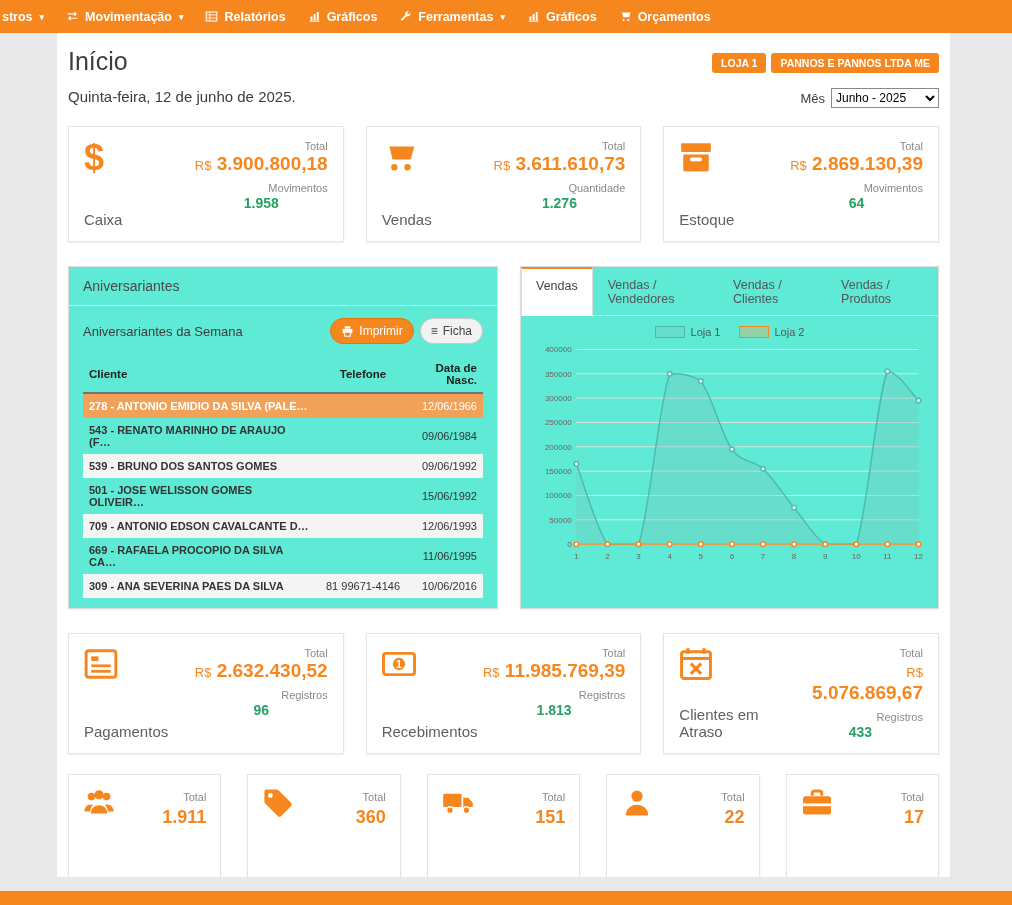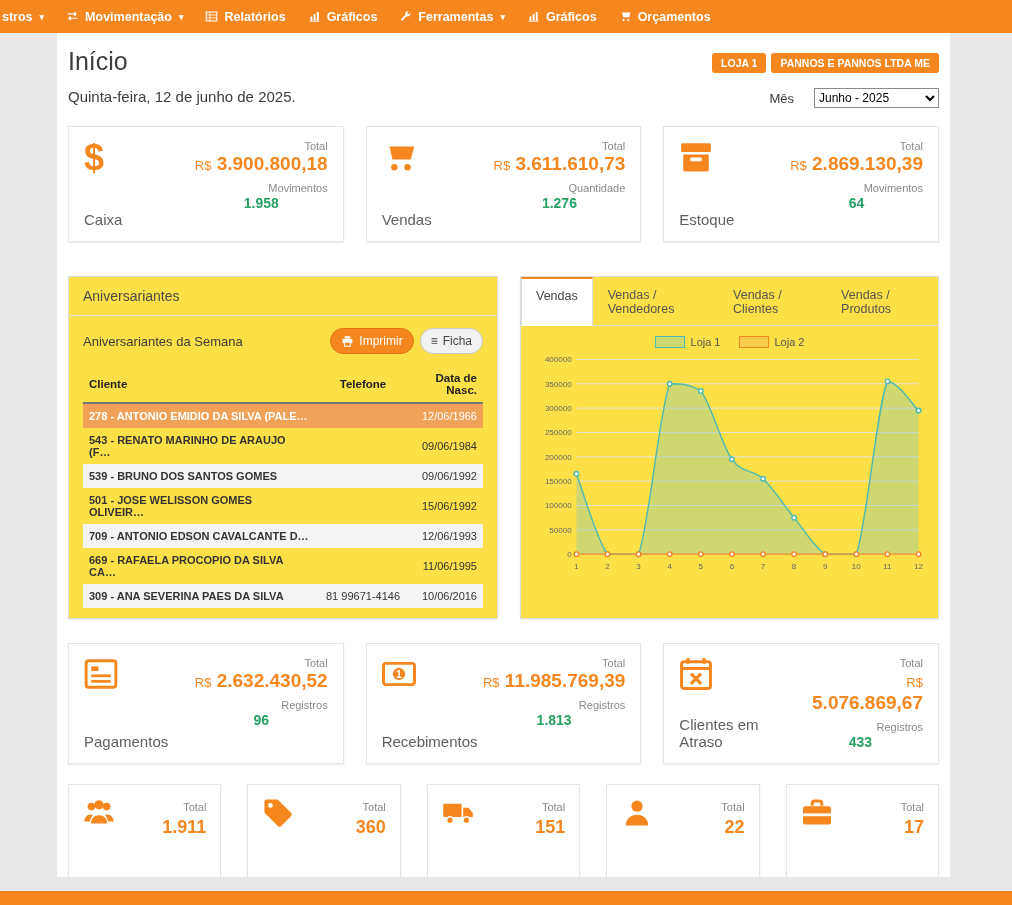--- a/index.html
+++ b/index.html
@@ -17,37 +17,37 @@
   .nav-item svg { width: 13px; height: 13px; display: block; }
   .caret { font-size: 9px; margin-left: 1px; }
   
   .main { margin: 0 62px 0 57px; background: #fff; height: 844px; padding: 14px 11px 0; overflow: hidden; }
   .header-row { display: flex; justify-content: space-between; align-items: flex-start; }
   .page-title { font-size: 25px; color: #3d3d3d; font-weight: 500; }
   .badges { display: flex; gap: 5px; margin-top: 6px; }
   .badge { background: #F6871F; color: #fff; font-size: 10.5px; font-weight: 700; padding: 4px 9px; border-radius: 3px; }
   .date-row { display: flex; justify-content: space-between; margin-top: 12px; }
   .date-text { font-size: 15px; color: #3d3d3d; }
-  .month-box { font-size: 13px; color: #3d3d3d; display: flex; align-items: center; gap: 20px; }
-  .month-box select { font-size: 12px; width: 125px; height: 20px; border: 1px solid #8a8a8a; background: #fff; }
+  .month-box { font-size: 13px; color: #3d3d3d; display: flex; align-items: center; gap: 6px; }
+  .month-box select { font-size: 12px; width: 108px; height: 20px; border: 1px solid #8a8a8a; background: #fff; }
   
   .cards3 { display: grid; grid-template-columns: repeat(3,1fr); gap: 22px; margin-top: 18px; }
   .card { background: #fff; border: 1px solid #e5e5e5; box-shadow: 0 1px 2px rgba(0,0,0,.08); padding: 13px 15px; min-height: 116px; display: flex; justify-content: space-between; }
   .card-left { display: flex; flex-direction: column; justify-content: space-between; }
   .card-icon svg { width: 34px; height: 34px; display: block; }
   .dollar-glyph { font-size: 36px; font-weight: 700; color: #F6871F; line-height: 1; }
   .card-name { font-size: 15px; color: #5f5f5f; }
   .card-right { text-align: right; }
   .lbl { font-size: 11px; color: #8a8a8a; }
   .val { color: #F6871F; font-weight: 700; font-size: 19px; margin: 1px 0 7px; }
   .val .cur { font-size: 13px; font-weight: 400; }
   .cnt { color: #27A163; font-weight: 700; font-size: 14px; margin-top: 1px; text-align: center; }
   
   .mid { display: grid; grid-template-columns: 430px 1fr; gap: 22px; margin-top: 24px; }
-  .panel { background: #fde047; border: 1px solid #dcdcdc; box-shadow: 0 1px 2px rgba(0,0,0,.06); margin-top: 10px; }
+  .panel { background: #5eead4; border: 1px solid #dcdcdc; box-shadow: 0 1px 2px rgba(0,0,0,.06); }
   .panel-hd { padding: 11px 14px; font-size: 14px; color: #4a4a4a; border-bottom: 1px solid #e2e2e2; }
   .panel-bd { padding: 12px 14px 10px; }
   .sub-row { display: flex; justify-content: space-between; align-items: center; }
   .sub-title { font-size: 13px; color: #3d3d3d; }
   .btns { display: flex; gap: 6px; }
   .btn { font-size: 12px; padding: 5px 10px; border-radius: 13px; display: flex; align-items: center; gap: 5px; cursor: pointer; border: 1px solid transparent; }
   .btn svg { width: 13px; height: 13px; }
   .btn-orange { background: #F6871F; color: #fff; border-color: #e2760f; }
   .btn-gray { background: #f2f2f2; color: #444; border-color: #c8c8c8; }
   table { width: 100%; border-collapse: collapse; margin-top: 12px; }

